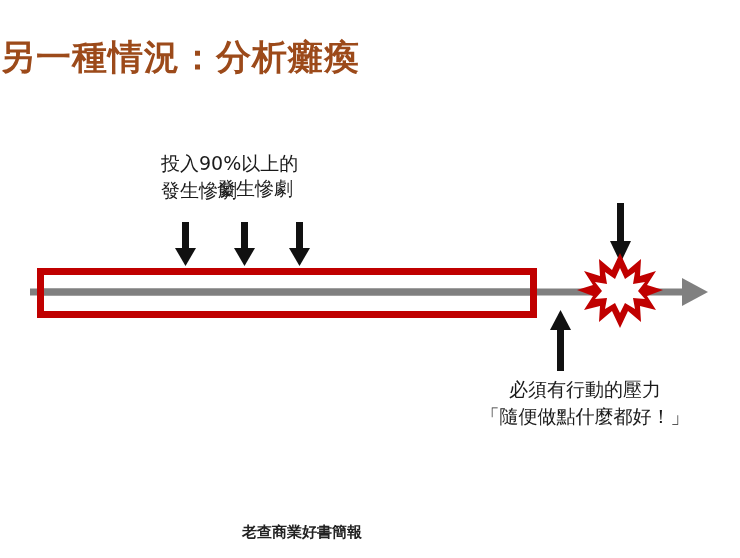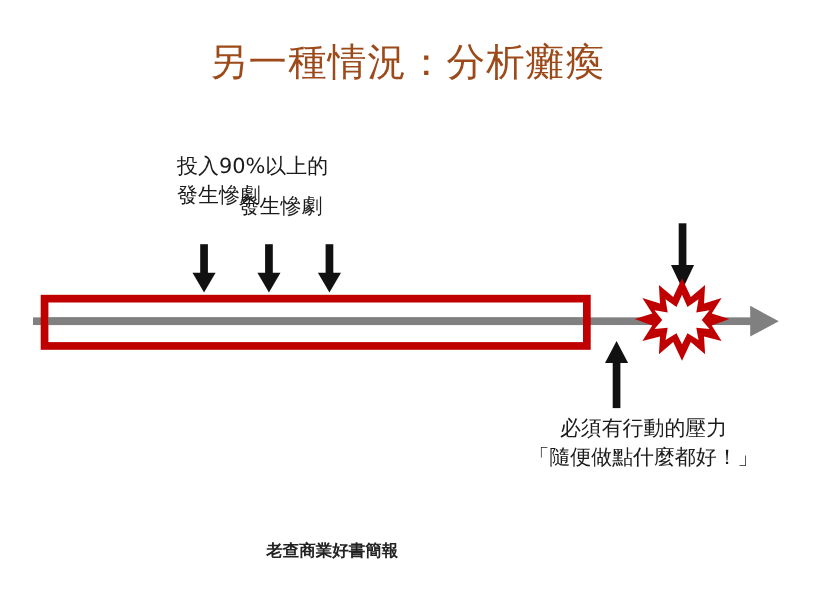--- a/index.html
+++ b/index.html
@@ -16,23 +16,23 @@
     height: 558px;
     background: #ffffff;
     overflow: hidden;
   }
   
   #slide-title {
     position: absolute;
     left: 0;
     top: 34px;
     width: 740px;
-    text-align: center;
+    text-align: left;
     font-size: 35px;
-    font-weight: 400;
+    font-weight: 700;
     letter-spacing: 1px;
     line-height: 46px;
     color: #9C4A1A;
     white-space: nowrap;
   }
   
   #diagram {
     position: absolute;
     left: 0;
     top: 0;
@@ -43,21 +43,21 @@
   .anno {
     position: absolute;
     color: #1a1a1a;
     font-size: 19px;
     line-height: 27px;
     font-weight: 500;
     white-space: nowrap;
   }
   #anno-analysis {
     left: 161px;
-    top: 138px;
+    top: 150px;
     text-align: left;
   }
   #anno-analysis .line {
     display: block;
   }
   #anno-disaster {
     left: 0;
     top: 175px;
     width: 740px;
     text-align: center;
@@ -69,21 +69,21 @@
     width: 740px;
     text-align: center;
     transform: translateX(215px);
   }
   #anno-pressure .line {
     display: block;
   }
   #footer-credit {
     position: absolute;
     left: 0;
-    top: 489px;
+    top: 521px;
     width: 604px;
     text-align: center;
     font-size: 15px;
     font-weight: 700;
     color: #222222;
     line-height: 22px;
     white-space: nowrap;
   }
 </style>
 </head>

